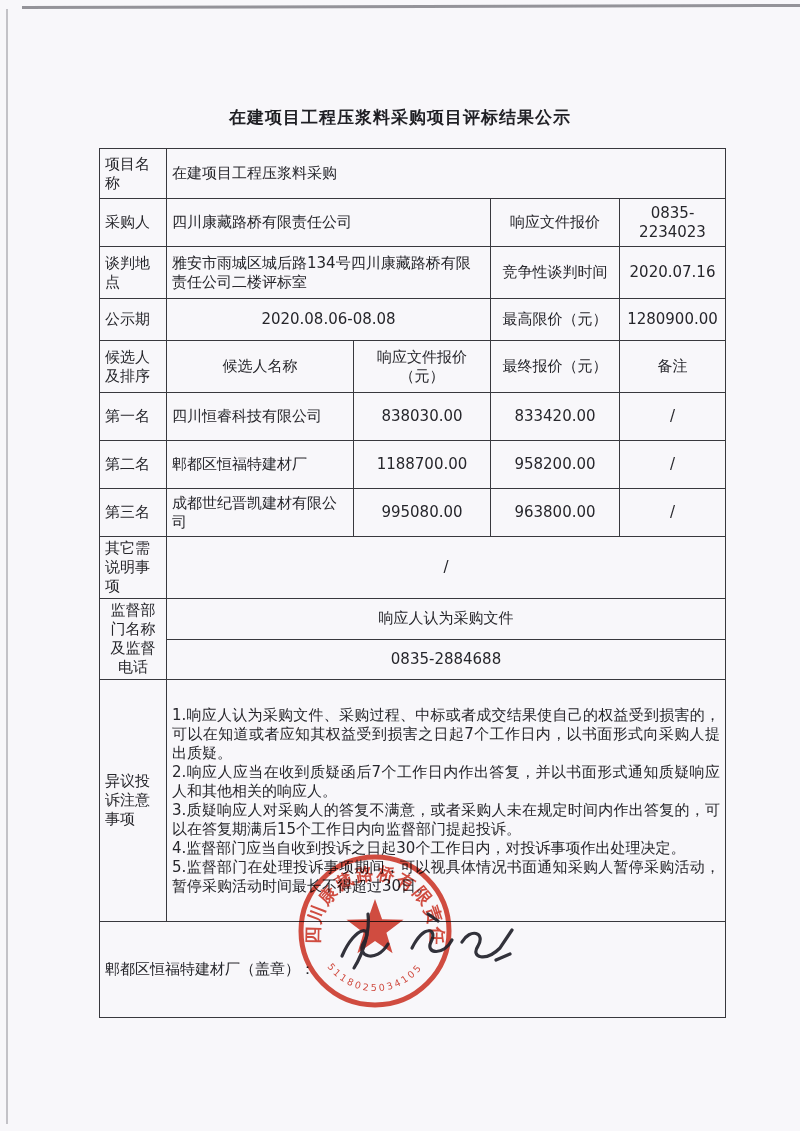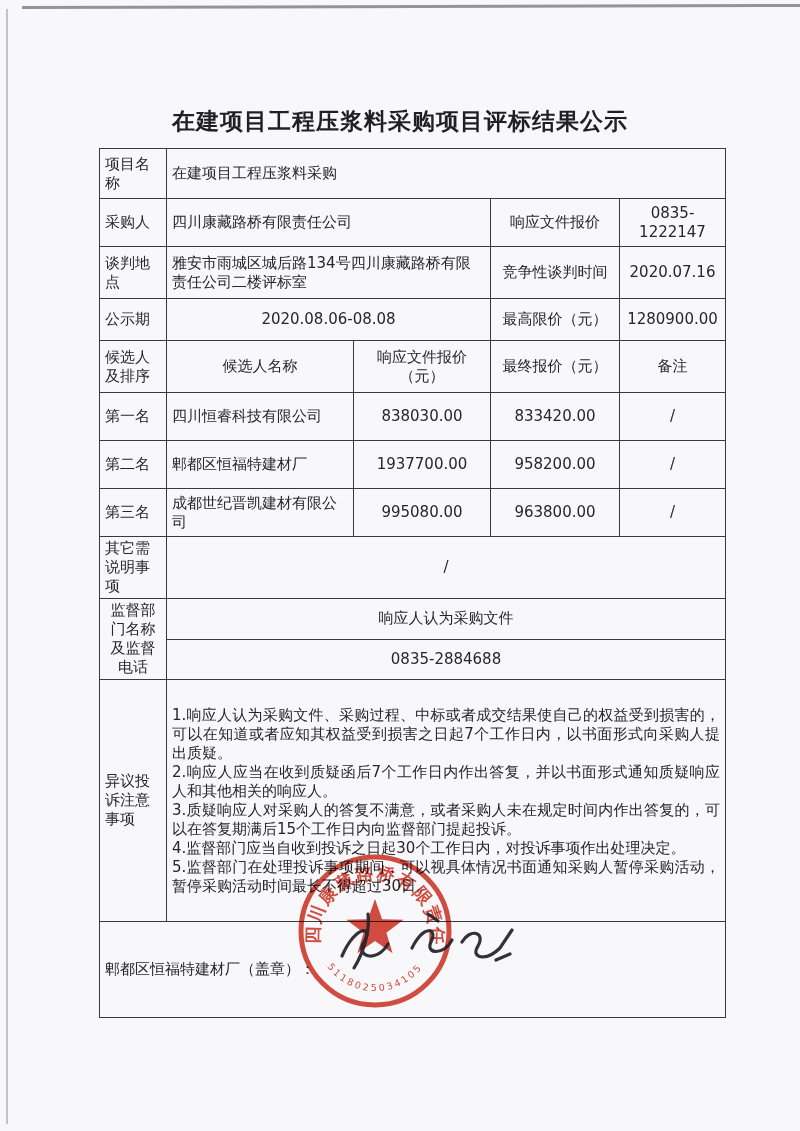--- a/index.html
+++ b/index.html
@@ -19,21 +19,21 @@
   .scan-edge-top{
     position:absolute;top:5px;left:22px;width:778px;height:3px;
     background:#5e5e66;opacity:.65;transform:rotate(-.15deg);
   }
   .scan-edge-left{
     position:absolute;top:9px;left:6px;width:2px;height:1115px;
     background:#8d8d94;opacity:.5;
   }
   .doc-title{
     position:absolute;top:106px;left:0;width:100%;
-    text-align:center;font-size:23px;font-weight:bold;
+    text-align:center;font-size:17px;font-weight:bold;
     letter-spacing:1px;color:#1f1f24;
   }
   table.doc-table{
     position:absolute;left:99px;top:148px;
     width:626px;border-collapse:collapse;table-layout:fixed;
     background:transparent;
   }
   .doc-table td{
     border:1.5px solid #38383d;
     font-size:15px;line-height:19px;
@@ -83,21 +83,21 @@
     <tbody>
         <tr class="r1">
       <td class="label-cell">项目名称</td>
       <td colspan="4">在建项目工程压浆料采购</td>
     </tr>
 
     <tr class="r2">
       <td class="label-cell">采购人</td>
       <td colspan="2">四川康藏路桥有限责任公司</td>
       <td class="center">响应文件报价</td>
-      <td class="center">0835-1222147</td>
+      <td class="center">0835-2234023</td>
     </tr>
 
     <tr class="r3">
       <td class="label-cell">谈判地点</td>
       <td colspan="2">雅安市雨城区城后路134号四川康藏路桥有限责任公司二楼评标室</td>
       <td class="center">竞争性谈判时间</td>
       <td class="center">2020.07.16</td>
     </tr>
 
     <tr class="r4">
@@ -119,21 +119,21 @@
       <td class="label-cell">第一名</td>
       <td>四川恒睿科技有限公司</td>
       <td class="center">838030.00</td>
       <td class="center">833420.00</td>
       <td class="center">/</td>
     </tr>
 
     <tr class="r7">
       <td class="label-cell">第二名</td>
       <td>郫都区恒福特建材厂</td>
-      <td class="center">1937700.00</td>
+      <td class="center">1188700.00</td>
       <td class="center">958200.00</td>
       <td class="center">/</td>
     </tr>
 
     <tr class="r8">
       <td class="label-cell">第三名</td>
       <td>成都世纪晋凯建材有限公司</td>
       <td class="center">995080.00</td>
       <td class="center">963800.00</td>
       <td class="center">/</td>

